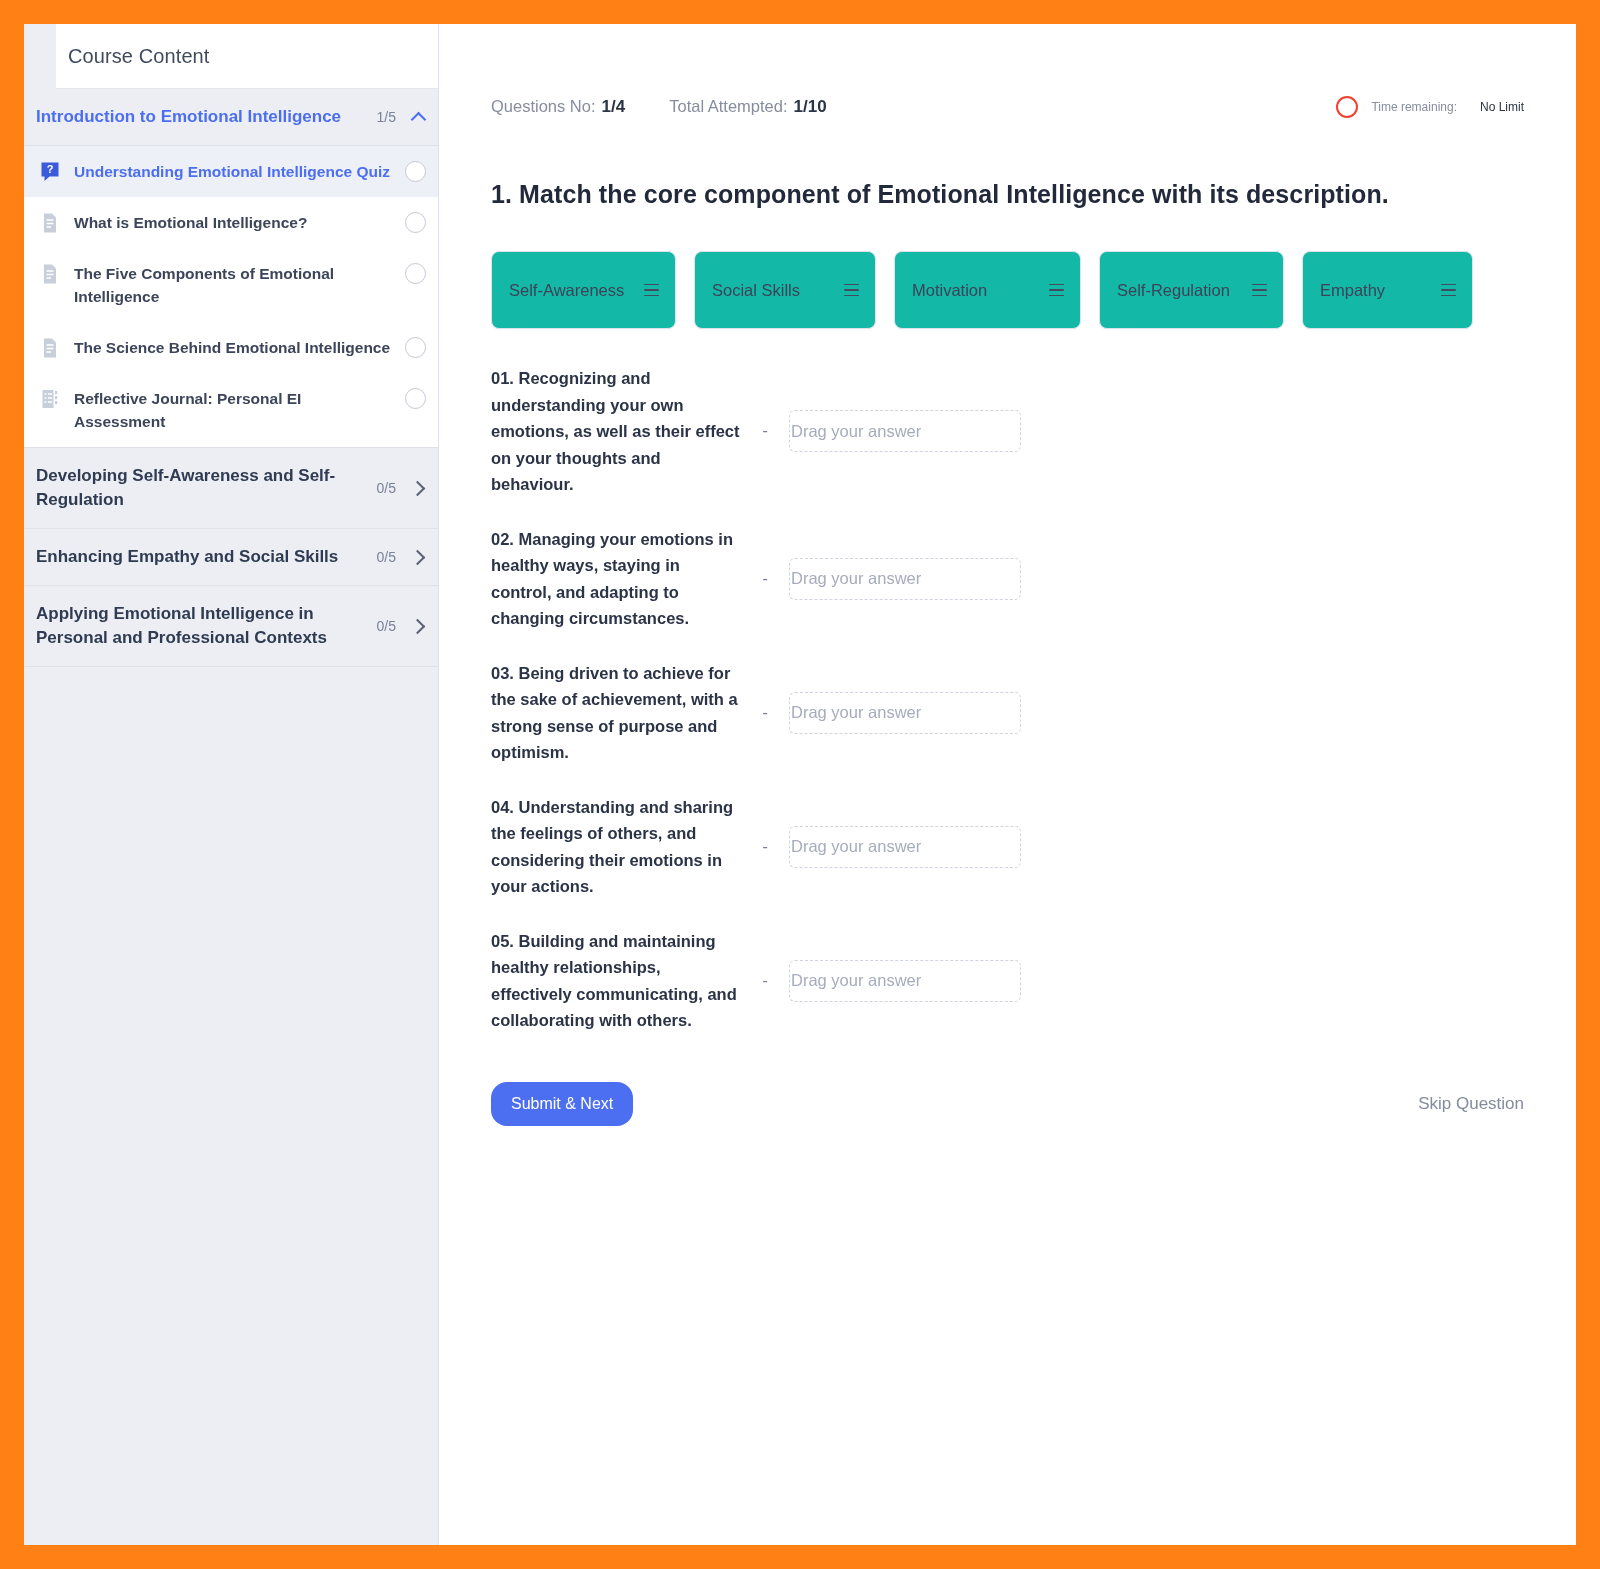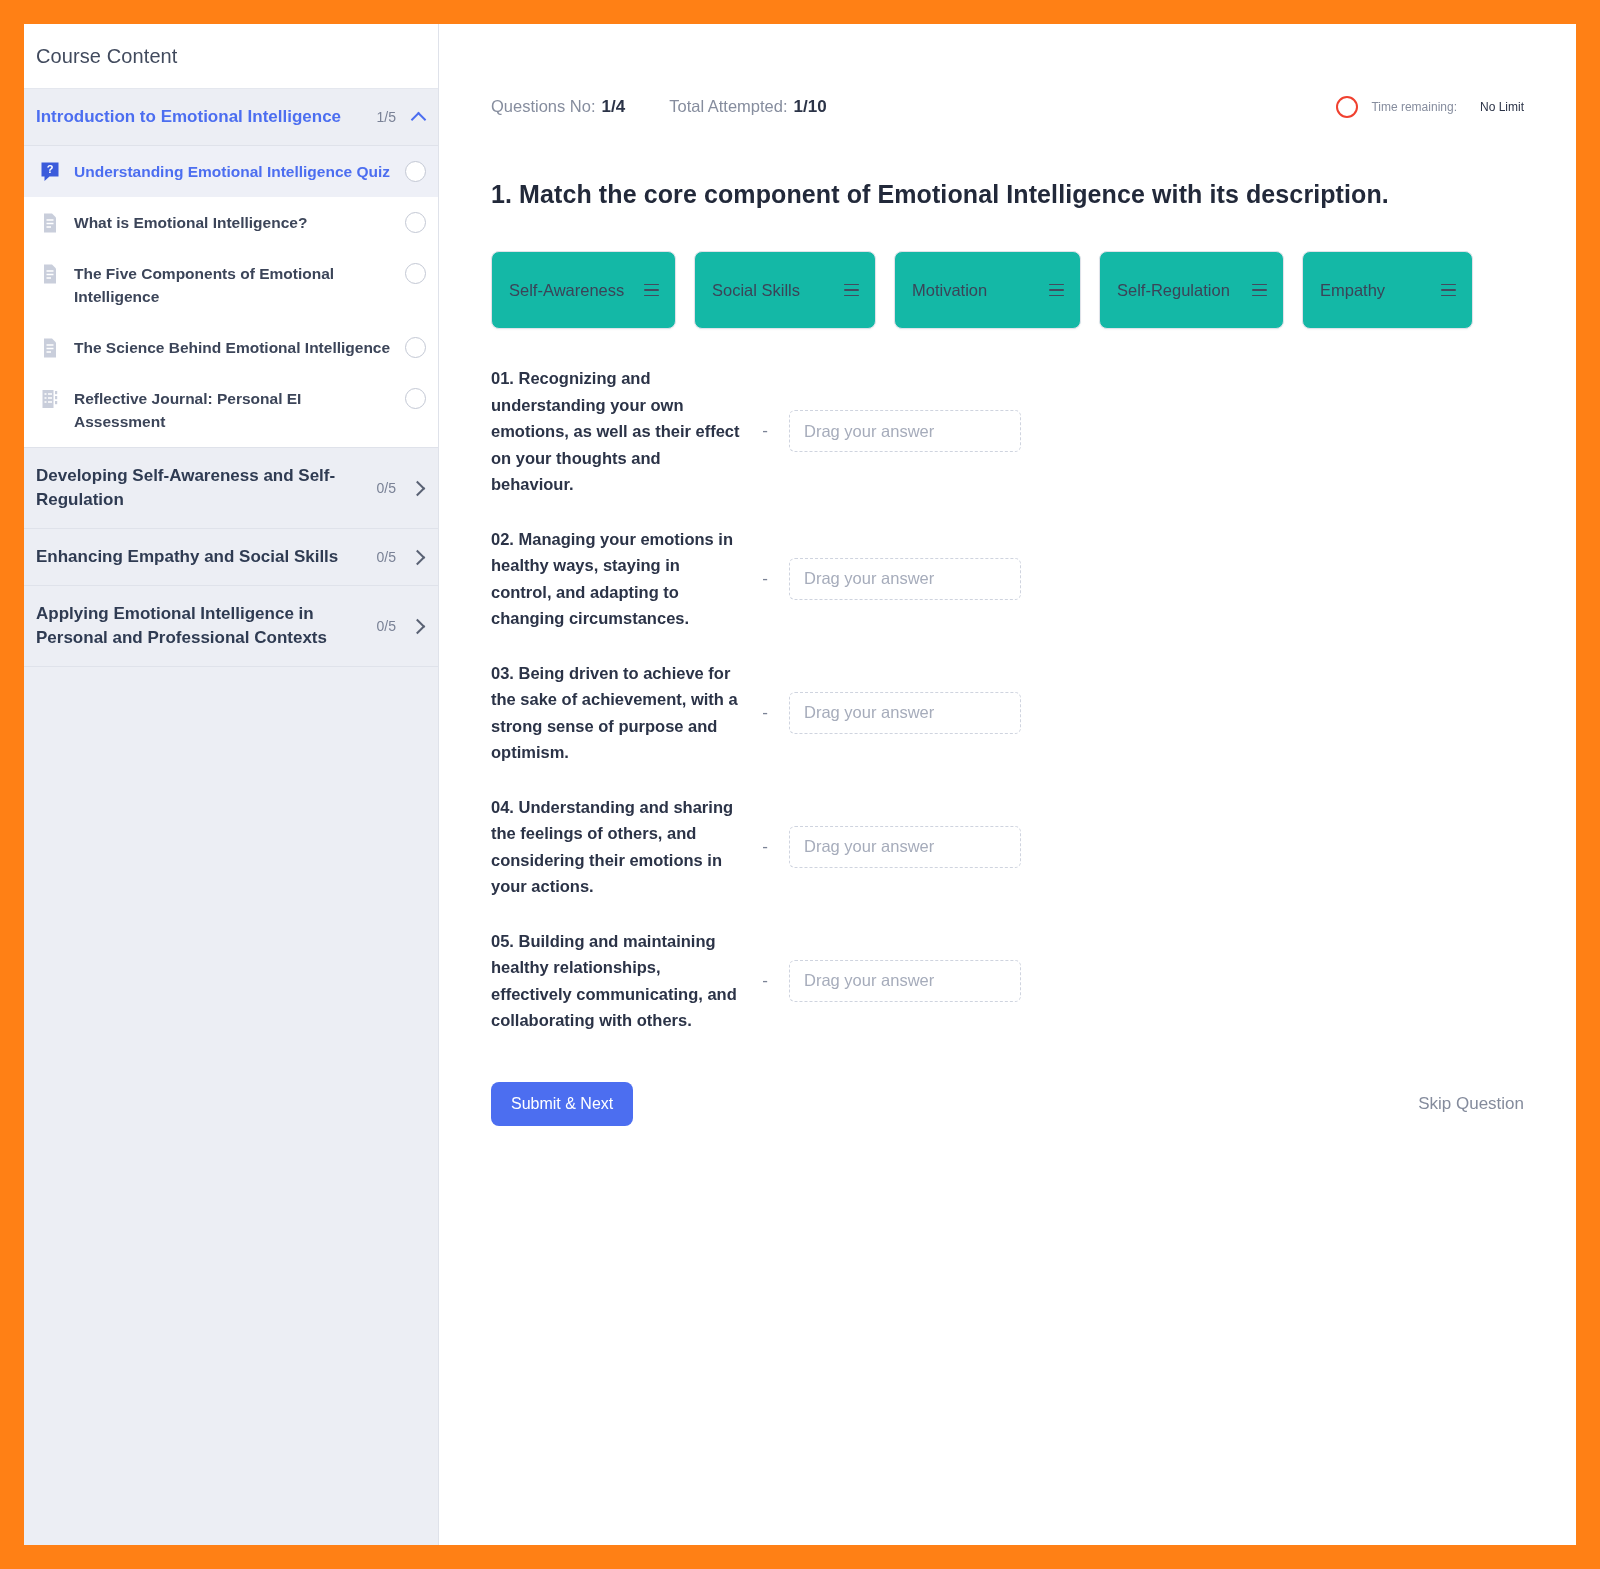--- a/index.html
+++ b/index.html
@@ -29,20 +29,21 @@
     overflow: hidden;
   }
   .sidebar-header {
     height: 65px;
     background: #ffffff;
     display: flex;
     align-items: center;
     padding: 0 0 0 12px;
     border-bottom: 1px solid #e4e7ee;
     flex: 0 0 auto;
+    margin-left: 32px;
   }
   .sidebar-header-title {
     font-size: 20px;
     color: #414a5d;
     font-weight: 400;
     letter-spacing: .1px;
   }
   .sidebar-list { flex: 1 1 auto; overflow: hidden; }
 
   .section-row {
@@ -264,36 +265,36 @@
     color: #7b8396;
     font-size: 17px;
   }
   .dropzone {
     width: 232px;
     height: 42px;
     border: 1.5px dashed #cfd4df;
     border-radius: 6px;
     display: flex;
     align-items: center;
-    padding-left: 14px;
+    padding-left: 1px;
     flex: 0 0 auto;
     background: #ffffff;
   }
   .dropzone span { font-size: 16.5px; color: #a6acbb; }
 
   .footer {
     display: flex;
     align-items: center;
     margin-top: 48px;
   }
   .submit-btn {
     background: #4c6ef0;
     color: #ffffff;
     border: none;
-    border-radius: 8px;
+    border-radius: 16px;
     font-size: 16px;
     font-family: "Liberation Sans", sans-serif;
     padding: 13px 20px;
     cursor: pointer;
   }
   .skip-link {
     margin-left: auto;
     color: #848b9c;
     font-size: 17px;
     cursor: pointer;

